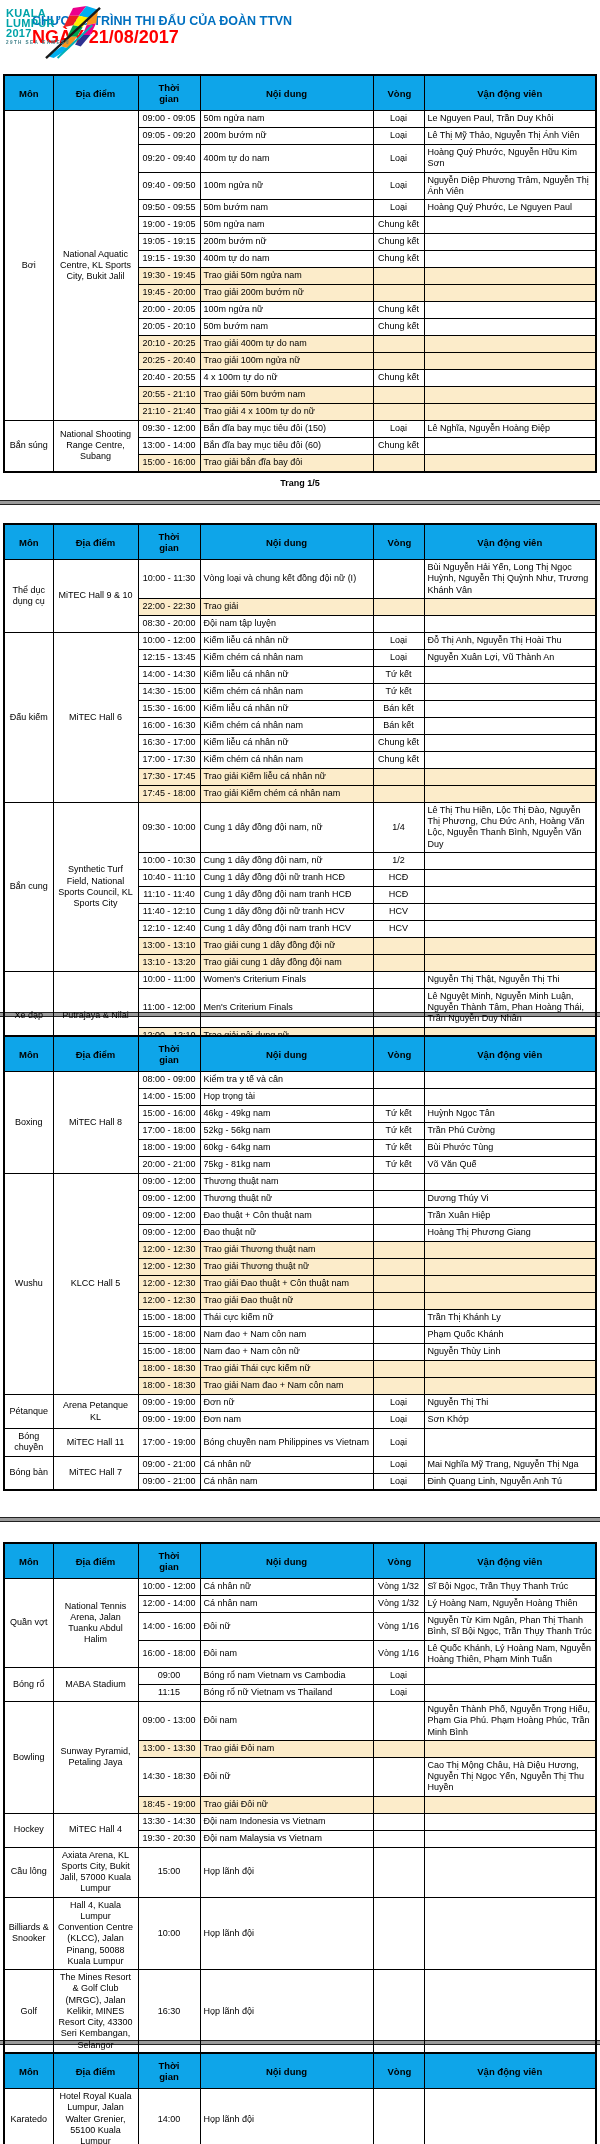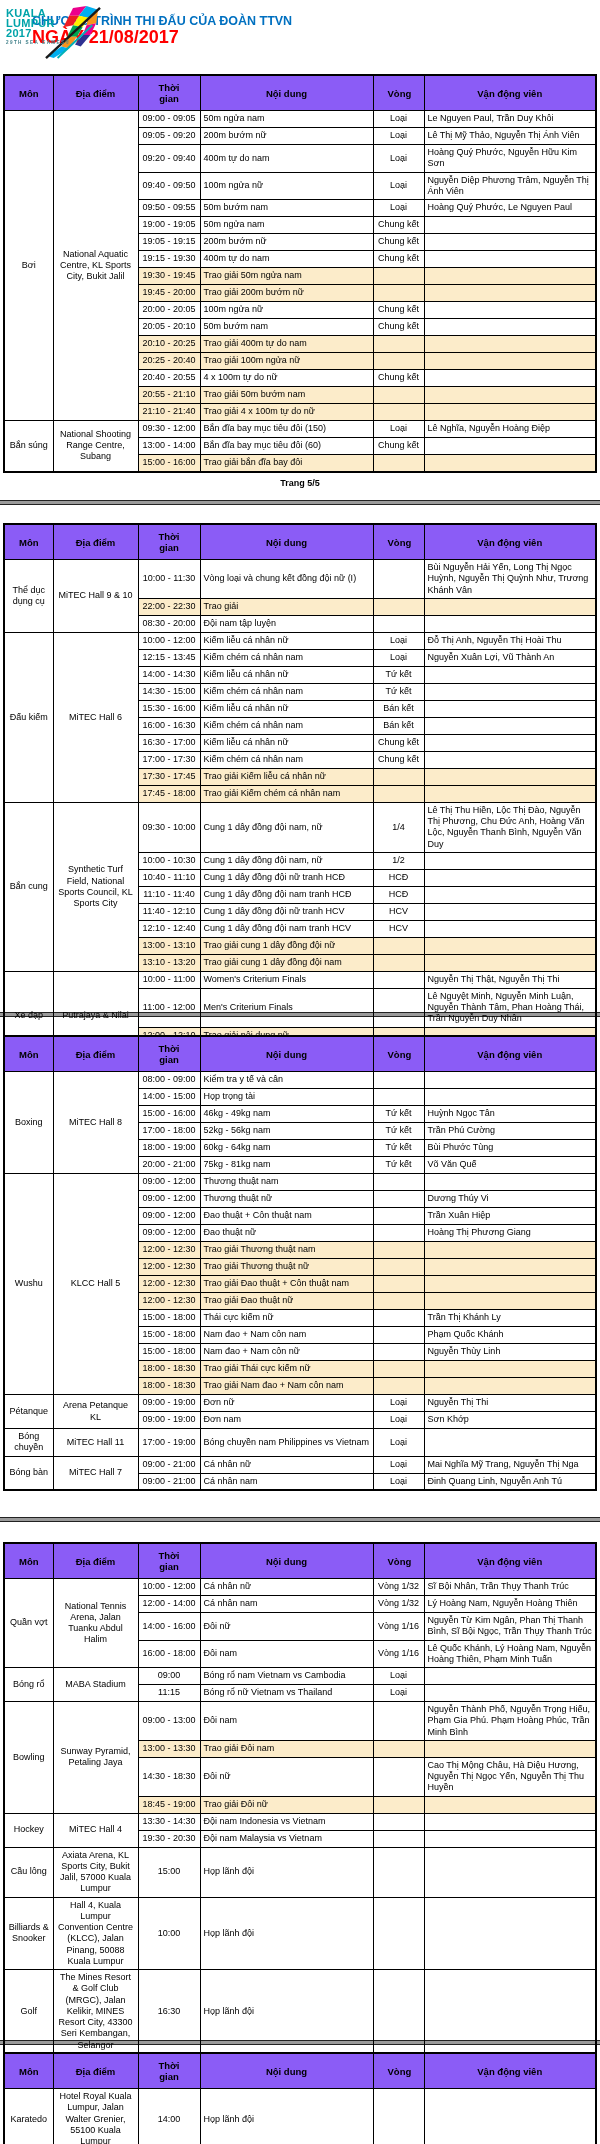--- a/index.html
+++ b/index.html
@@ -12,21 +12,21 @@
   .logo{position:absolute;left:6px;top:8px;width:120px;height:62px;}
   .logo-text{position:relative;z-index:2;font-weight:bold;color:#00a3a9;font-size:11px;line-height:10px;letter-spacing:.3px;}
   .logo-sub{position:relative;z-index:2;font-size:4.6px;letter-spacing:1.4px;color:#41808a;margin-top:2px;font-weight:bold;}
   .logo-graphic{position:absolute;left:38px;top:-2px;z-index:1;}
   .title-block{text-align:left;padding-top:13px;padding-left:32px;padding-right:20px;}
   .title-line1{color:#0070c0;font-weight:bold;font-size:12.5px;line-height:16px;}
   .title-line2{color:#ff0000;font-weight:bold;font-size:18px;line-height:16px;}
   .page{position:relative;}
   .tbl{border-collapse:collapse;width:592px;margin:0 auto;table-layout:fixed;border:2px solid #000;}
   .tbl th{
-    background:#8b5cf6;font-size:9.5px;font-weight:bold;text-align:center;
+    background:#0ea5e9;font-size:9.5px;font-weight:bold;text-align:center;
     border:1.5px solid #000;padding:6px 14px;
   }
   .tbl td{
     font-size:9px;line-height:1.25;border:1px solid #000;
     padding:2px 3px;vertical-align:middle;min-height:17px;
     word-wrap:break-word;
   }
   .tbl td.ctr{text-align:center;}
   .tbl tr{height:17px;}
   .tbl tr.sport-start td{border-top:1.6px solid #000;}
@@ -214,21 +214,21 @@
             <td class="body-cell"></td>
           </tr>
           <tr class=" hl">
             <td class="ctr body-cell">15:00 - 16:00</td>
             <td class="body-cell">Trao giải bắn đĩa bay đôi</td>
             <td class="ctr body-cell"></td>
             <td class="body-cell"></td>
           </tr>
         </tbody>
       </table>
-      <div class="page-footer">Trang 5/5</div>
+      <div class="page-footer">Trang 1/5</div>
     </div>
     <div class="divider"></div>
     <div class="page" style="height: 507px; padding-top: 18px; box-sizing: border-box;">
       <table class="tbl">
         <colgroup>
           <col style="width: 49px;">
           <col style="width: 85px;">
           <col style="width: 62px;">
           <col style="width: 173px;">
           <col style="width: 51px;">
@@ -606,21 +606,21 @@
             <th>Vận động viên</th>
           </tr>
         </thead>
         <tbody>
           <tr class="sport-start">
             <td class="ctr" rowspan="4">Quần vợt</td>
             <td class="ctr" rowspan="4">National Tennis Arena, Jalan Tuanku Abdul Halim</td>
             <td class="ctr body-cell">10:00 - 12:00</td>
             <td class="body-cell">Cá nhân nữ</td>
             <td class="ctr body-cell">Vòng 1/32</td>
-            <td class="body-cell">Sĩ Bội Nhân, Trần Thụy Thanh Trúc</td>
+            <td class="body-cell">Sĩ Bội Ngọc, Trần Thụy Thanh Trúc</td>
           </tr>
           <tr>
             <td class="ctr body-cell">12:00 - 14:00</td>
             <td class="body-cell">Cá nhân nam</td>
             <td class="ctr body-cell">Vòng 1/32</td>
             <td class="body-cell">Lý Hoàng Nam, Nguyễn Hoàng Thiên</td>
           </tr>
           <tr>
             <td class="ctr body-cell">14:00 - 16:00</td>
             <td class="body-cell">Đôi nữ</td>

